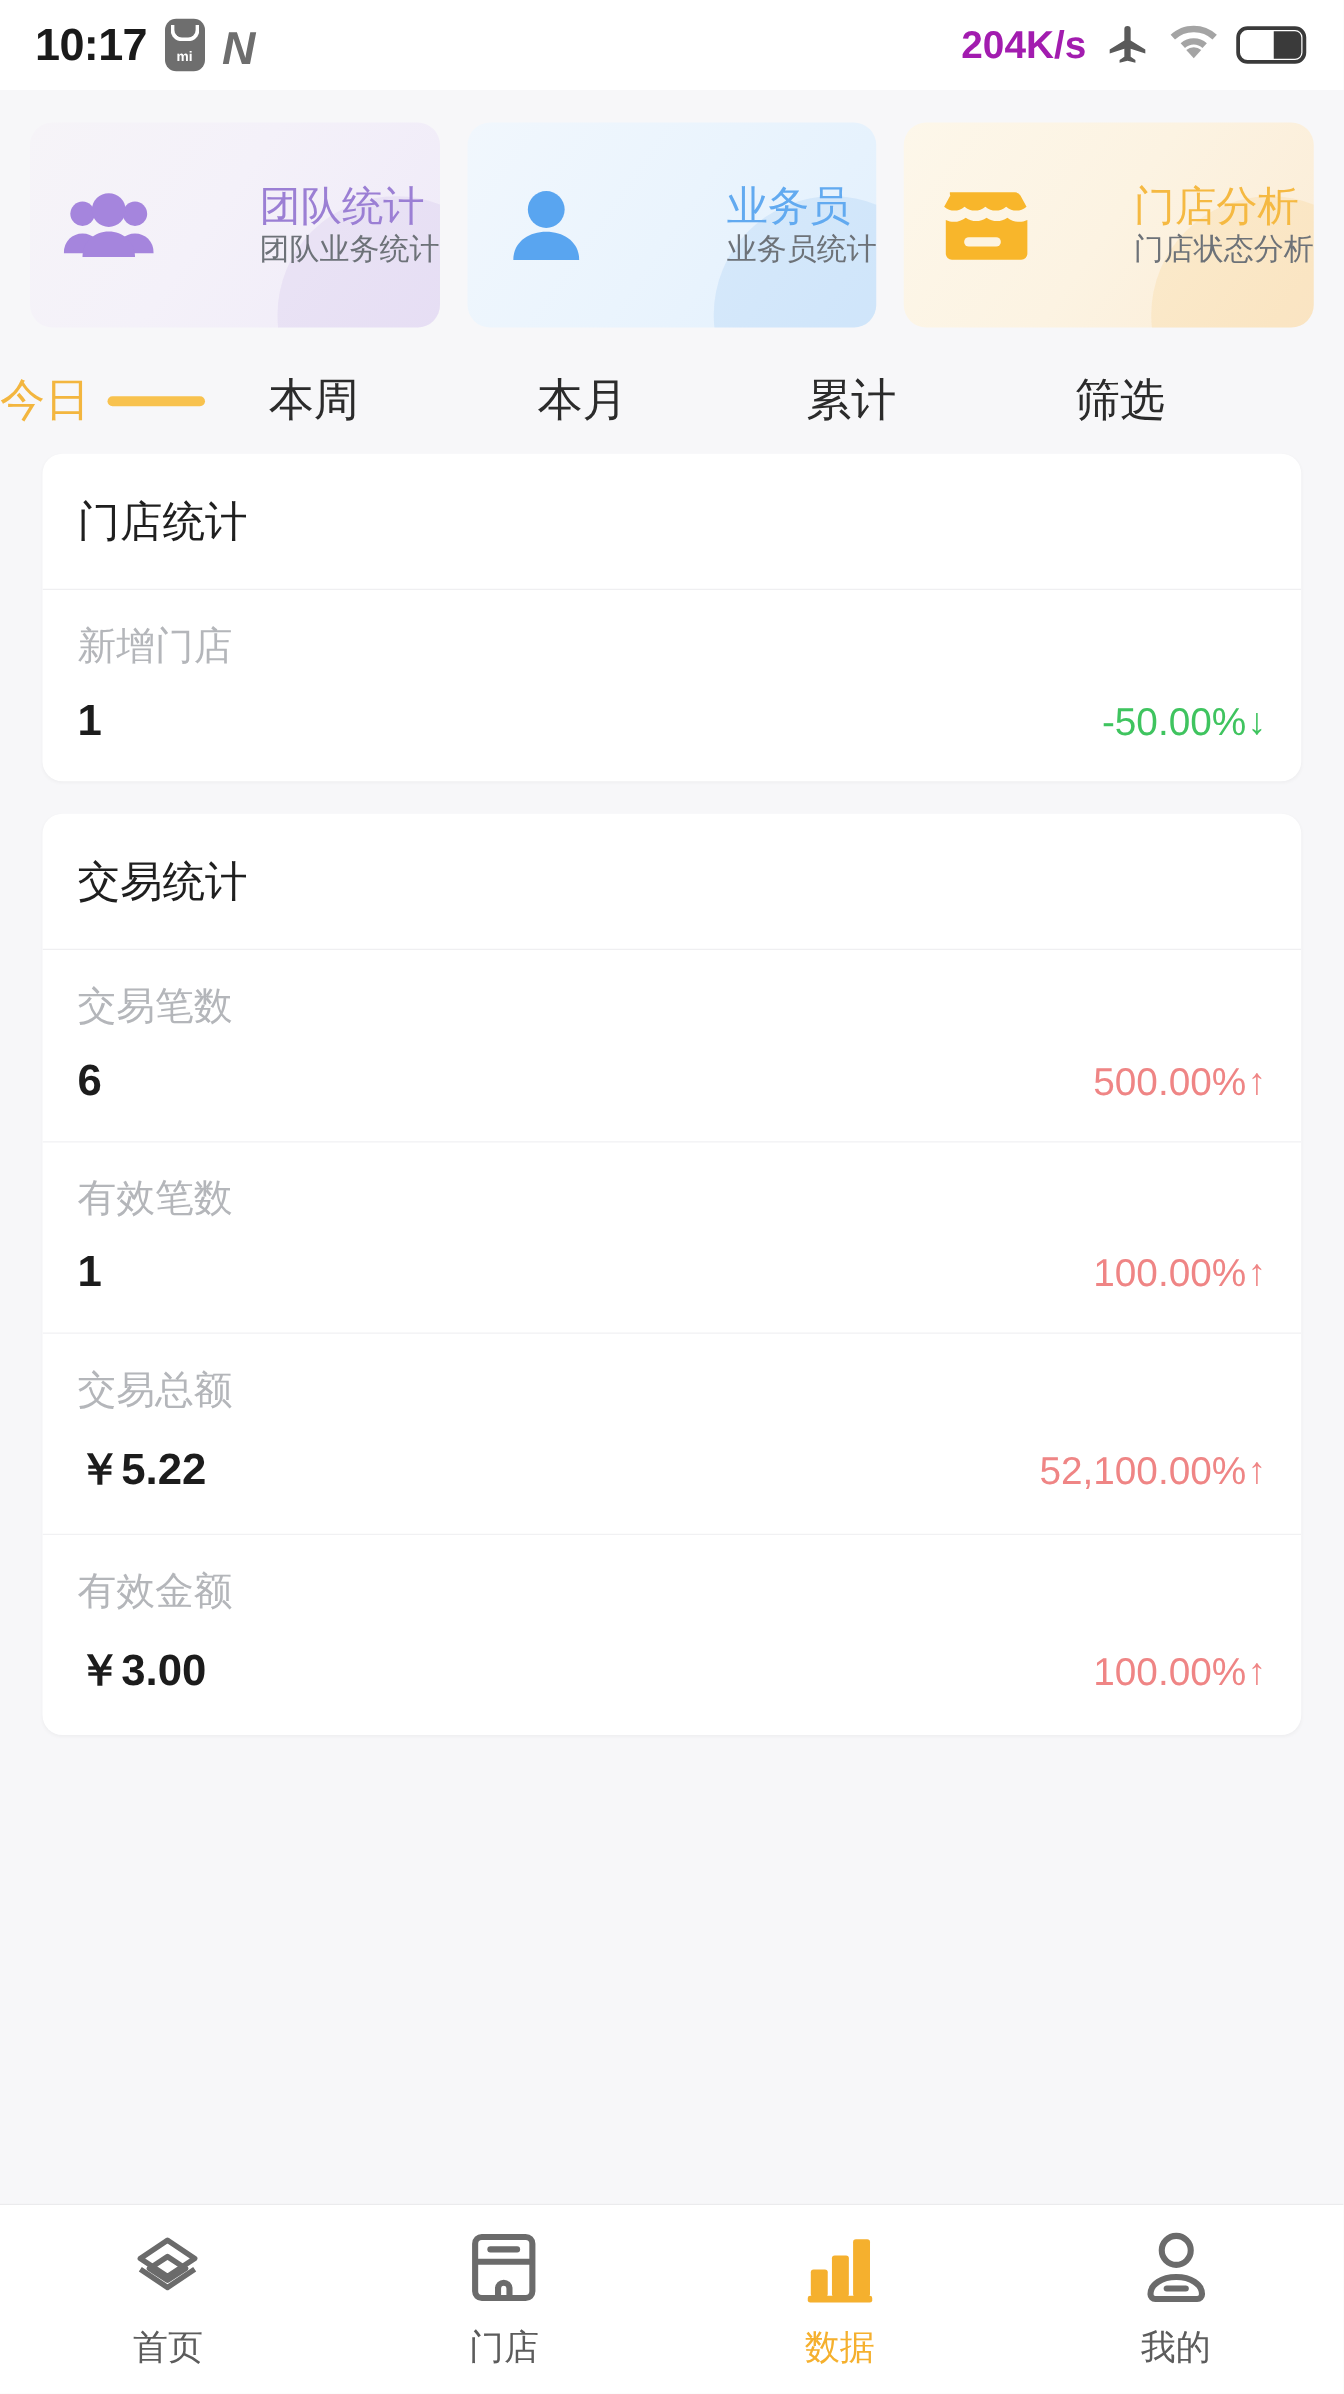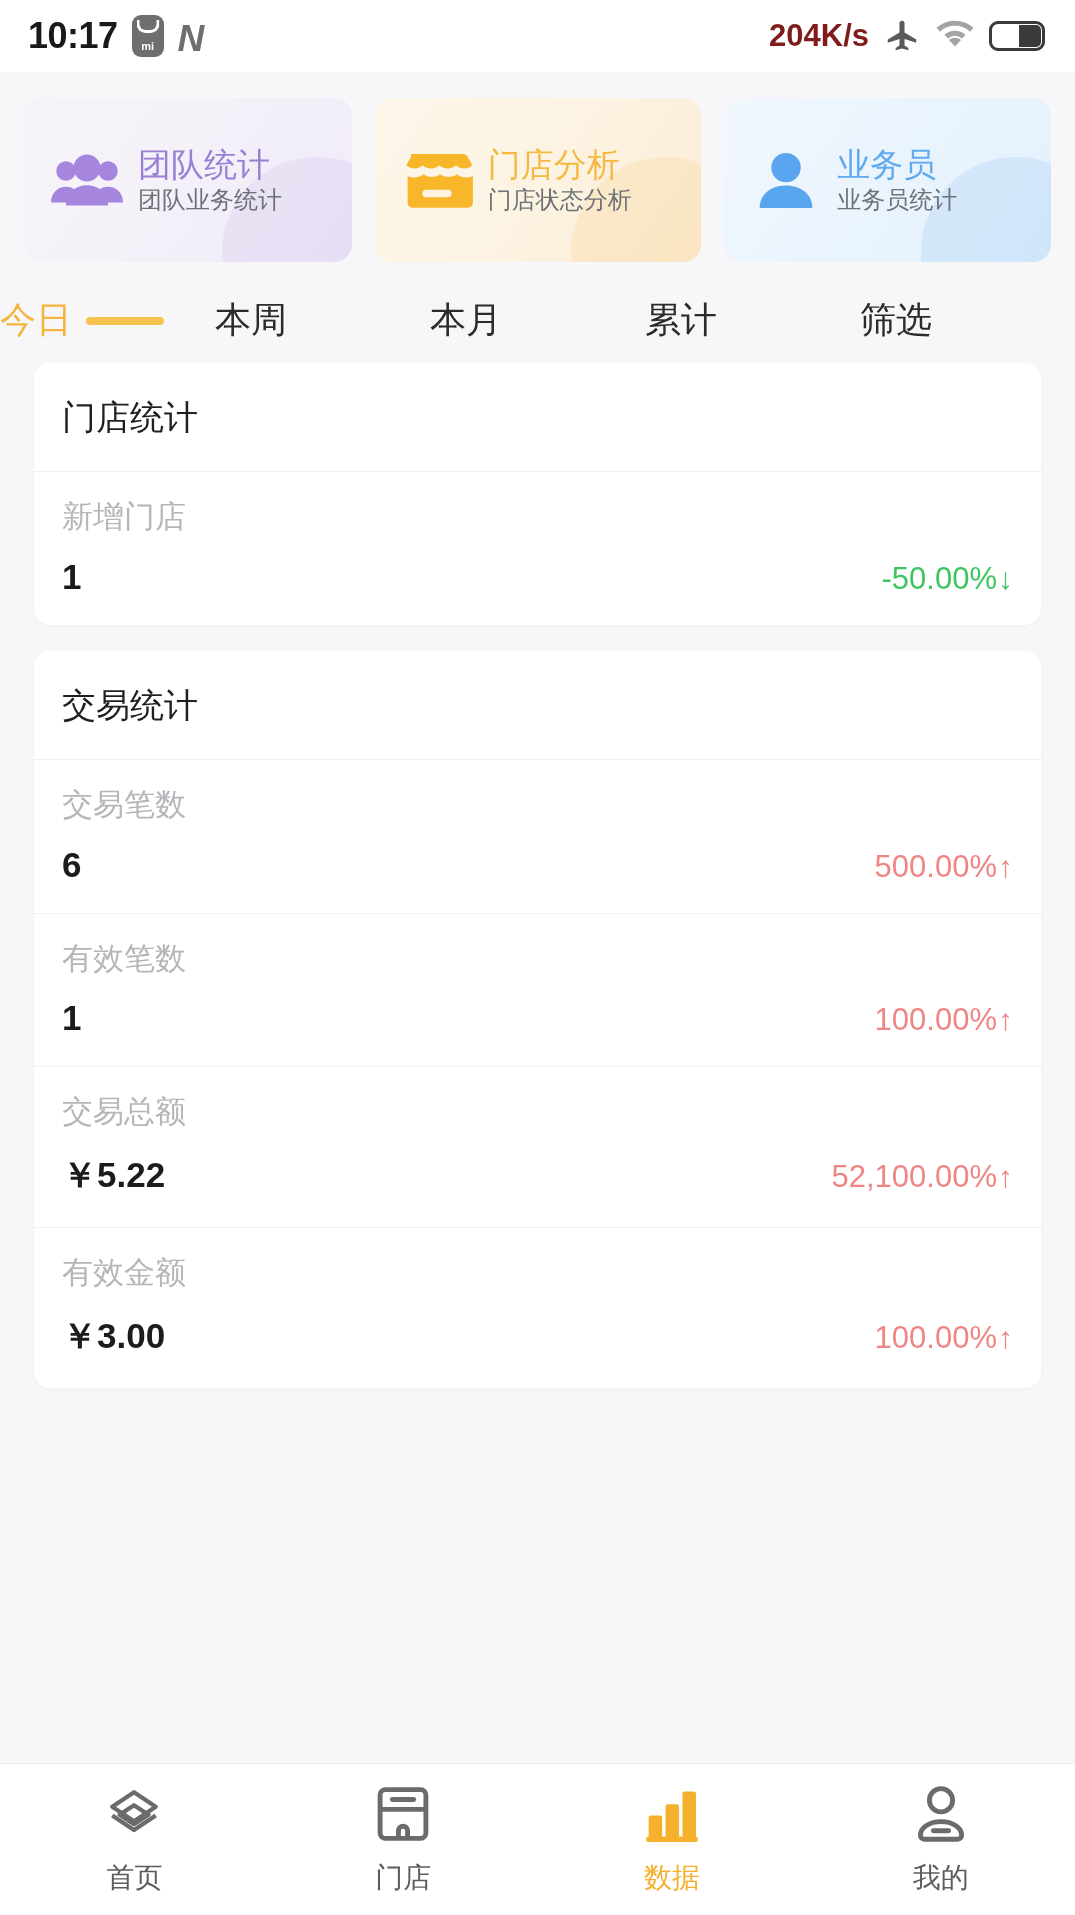--- a/index.html
+++ b/index.html
@@ -25,36 +25,36 @@
     padding-bottom: 5px; position: relative;
   }
   .mi-badge:before {
     content: ""; position: absolute; top: 5px; left: 50%; transform: translateX(-50%);
     width: 17px; height: 10px; border: 3px solid #ffffff; border-top: none;
     border-radius: 0 0 9px 9px;
   }
   .mi-badge span { font-size: 11px; color: #fff; line-height: 1; font-weight: 700; }
   .n-icon { font-size: 37px; font-weight: 700; color: #6e6e6e; line-height: 1; font-style: italic; }
   .sb-right { display: flex; align-items: center; gap: 14px; }
-  .sb-speed { font-size: 31px; font-weight: 700; color: #7f1d1d; }
+  .sb-speed { font-size: 31px; font-weight: 700; color: #a21caf; }
   .icon-gray { color: #5a5a5a; }
   .battery {
     width: 56px; height: 30px; border: 3.5px solid #3a3a3a; border-radius: 9px;
     position: relative; display: flex; align-items: center; justify-content: flex-end;
   }
   .battery:after { content: ""; width: 22px; height: 22px; background: #3a3a3a; border-radius: 0 5px 5px 0; margin-right: 1px; }
 
   
   .content { flex: 1 1 auto; overflow: hidden; display: flex; flex-direction: column; }
 
   
   .cards { display: flex; gap: 22px; padding: 26px 24px 0 24px; flex: 0 0 auto; }
   .card {
     flex: 1 1 0; height: 164px; border-radius: 18px; position: relative; overflow: hidden;
-    display: flex; align-items: center; gap: 14px; padding-left: 26px;
+    display: flex; align-items: center; gap: 14px; padding-left: 26px; justify-content: space-between;
   }
   .card-1 { background: linear-gradient(125deg, #f6f4f8 0%, #f4f1f9 45%, #efeaf8 100%); }
   .card-2 { background: linear-gradient(125deg, #f1f7fd 0%, #eaf4fd 50%, #e2f0fd 100%); }
   .card-3 { background: linear-gradient(125deg, #fdf7ea 0%, #fcf3e2 50%, #fbecd6 100%); }
   .card-blob {
     position: absolute; width: 190px; height: 190px; border-radius: 50%;
     right: -60px; bottom: -85px;
   }
   .card-1 .card-blob { background: rgba(190,168,228,0.17); }
   .card-2 .card-blob { background: rgba(120,180,240,0.17); }
@@ -157,46 +157,46 @@
             <circle cx="24" cy="12" r="9"></circle>
               <path d="M10 37c0-8 6.3-13.5 14-13.5S38 29 38 37z"></path>
           </svg>
         </div>
         <div class="card-text">
           <div class="card-title c1">团队统计</div>
           <div class="card-sub">团队业务统计</div>
         </div>
       </div>
 
+      <div class="card card-2">
+        <div class="card-blob"></div>
+        <div class="card-icon">
+          <svg width="64" height="62" viewBox="0 0 40 40" fill="#59a5f0">
+            <circle cx="20" cy="12" r="9.5"></circle>
+              <path d="M3 38c0-9 7.6-14.5 17-14.5S37 29 37 38z"></path>
+          </svg>
+        </div>
+        <div class="card-text">
+          <div class="card-title c2">业务员</div>
+          <div class="card-sub">业务员统计</div>
+        </div>
+      </div>
+
       <div class="card card-3">
         <div class="card-blob"></div>
         <div class="card-icon">
           <svg width="74" height="62" viewBox="0 0 44 38" fill="#f8b62b">
             <path d="M6 3h32a3 3 0 0 1 2.6 1.5l3 5.5c-3 2.6-7 2.6-10 0-3 2.6-7.2 2.6-10.2 0-3 2.6-7.2 2.6-10.2 0-3 2.6-7 2.6-10-0l3-5.5A3 3 0 0 1 6 3z"></path>
             <path d="M4 16.5c3.4 1.6 6.8 1.1 9.8-1.1 3.1 2.2 7.1 2.2 10.2 0 3.1 2.2 7.1 2.2 10.2 0 3 2.2 6.4 2.7 9.8 1.1V33a3 3 0 0 1-3 3H7a3 3 0 0 1-3-3z"></path>
             <rect x="13" y="25" width="18" height="4.6" rx="2.3" fill="#fdf3e0"></rect>
           </svg>
         </div>
         <div class="card-text">
           <div class="card-title c3">门店分析</div>
           <div class="card-sub">门店状态分析</div>
-        </div>
-      </div>
-
-      <div class="card card-2">
-        <div class="card-blob"></div>
-        <div class="card-icon">
-          <svg width="64" height="62" viewBox="0 0 40 40" fill="#59a5f0">
-            <circle cx="20" cy="12" r="9.5"></circle>
-              <path d="M3 38c0-9 7.6-14.5 17-14.5S37 29 37 38z"></path>
-          </svg>
-        </div>
-        <div class="card-text">
-          <div class="card-title c2">业务员</div>
-          <div class="card-sub">业务员统计</div>
         </div>
       </div>
     </div>
 
     <div class="tabs">
       <div class="tab active">
         <span>今日</span>
         <span class="tab-underline"></span>
       </div>
       <div class="tab">

